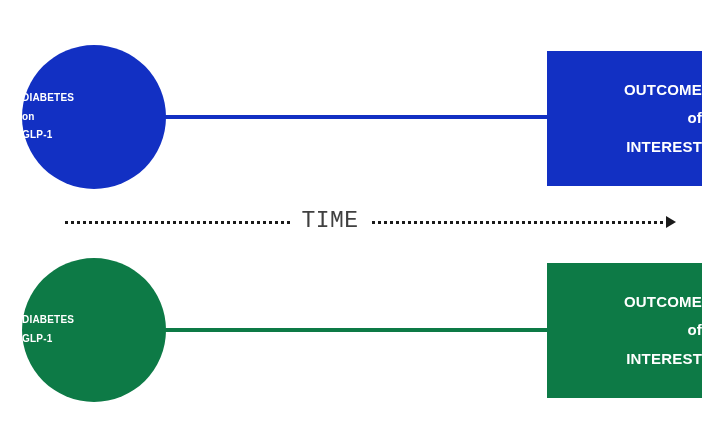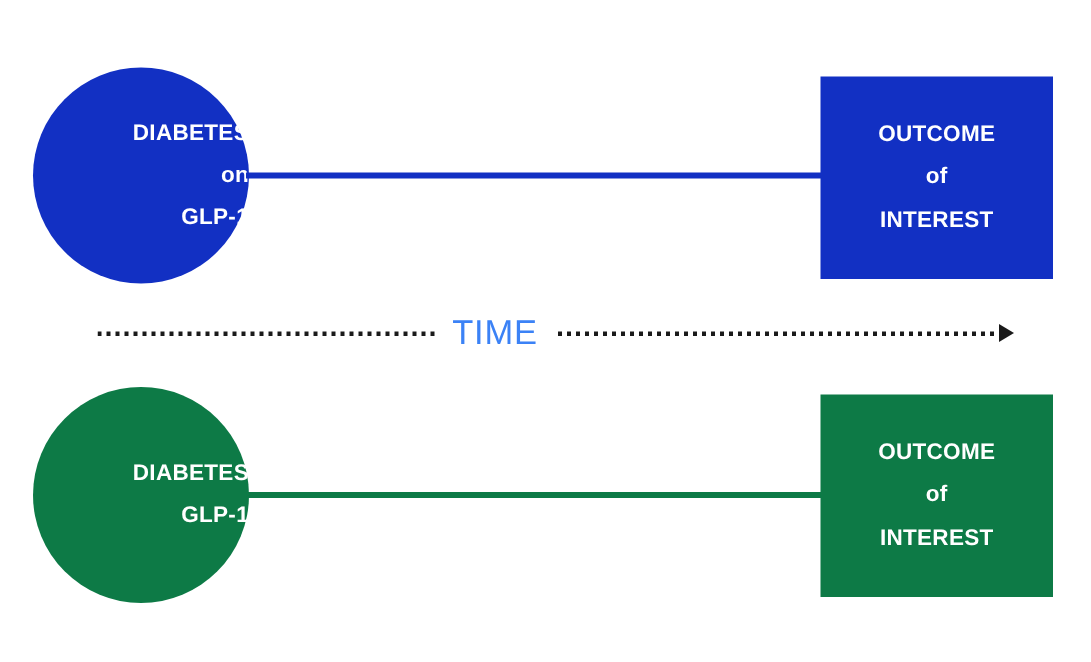--- a/index.html
+++ b/index.html
@@ -20,37 +20,37 @@
   }
 
   
   .node-circle {
     position: absolute;
     width: 144px;
     height: 144px;
     border-radius: 50%;
     display: flex;
     flex-direction: column;
-    align-items: flex-end;
+    align-items: flex-start;
     justify-content: center;
     text-align: center;
     color: #ffffff;
     font-weight: bold;
-    font-size: 15px;
+    font-size: 10px;
     line-height: 1.87;
     letter-spacing: 0.2px;
     box-sizing: border-box;
   }
   .node-rect {
     position: absolute;
     width: 155px;
     height: 135px;
     display: flex;
     flex-direction: column;
-    align-items: center;
+    align-items: flex-end;
     justify-content: center;
     text-align: center;
     color: #ffffff;
     font-weight: bold;
     font-size: 15px;
     line-height: 1.87;
     letter-spacing: 0.2px;
     box-sizing: border-box;
   }
   .node-line {
@@ -92,25 +92,26 @@
     background-repeat: repeat-x;
   }
   #time-dots-left  { left: 65px;  width: 225px; }
   #time-dots-right { left: 372px; width: 296px; }
   #time-label {
     position: absolute;
     left: 297px;
     top: 0px;
     width: 66px;
     text-align: center;
-    color: #3b82f6;
+    color: #404040;
     font-size: 23px;
     font-weight: normal;
     letter-spacing: 0.5px;
     line-height: 32px;
+    font-family: Liberation Mono, monospace;
   }
   #time-arrowhead {
     position: absolute;
     left: 666px;
     top: 11px;
     width: 0;
     height: 0;
     border-top: 6px solid transparent;
     border-bottom: 6px solid transparent;
     border-left: 10px solid #1a1a1a;

